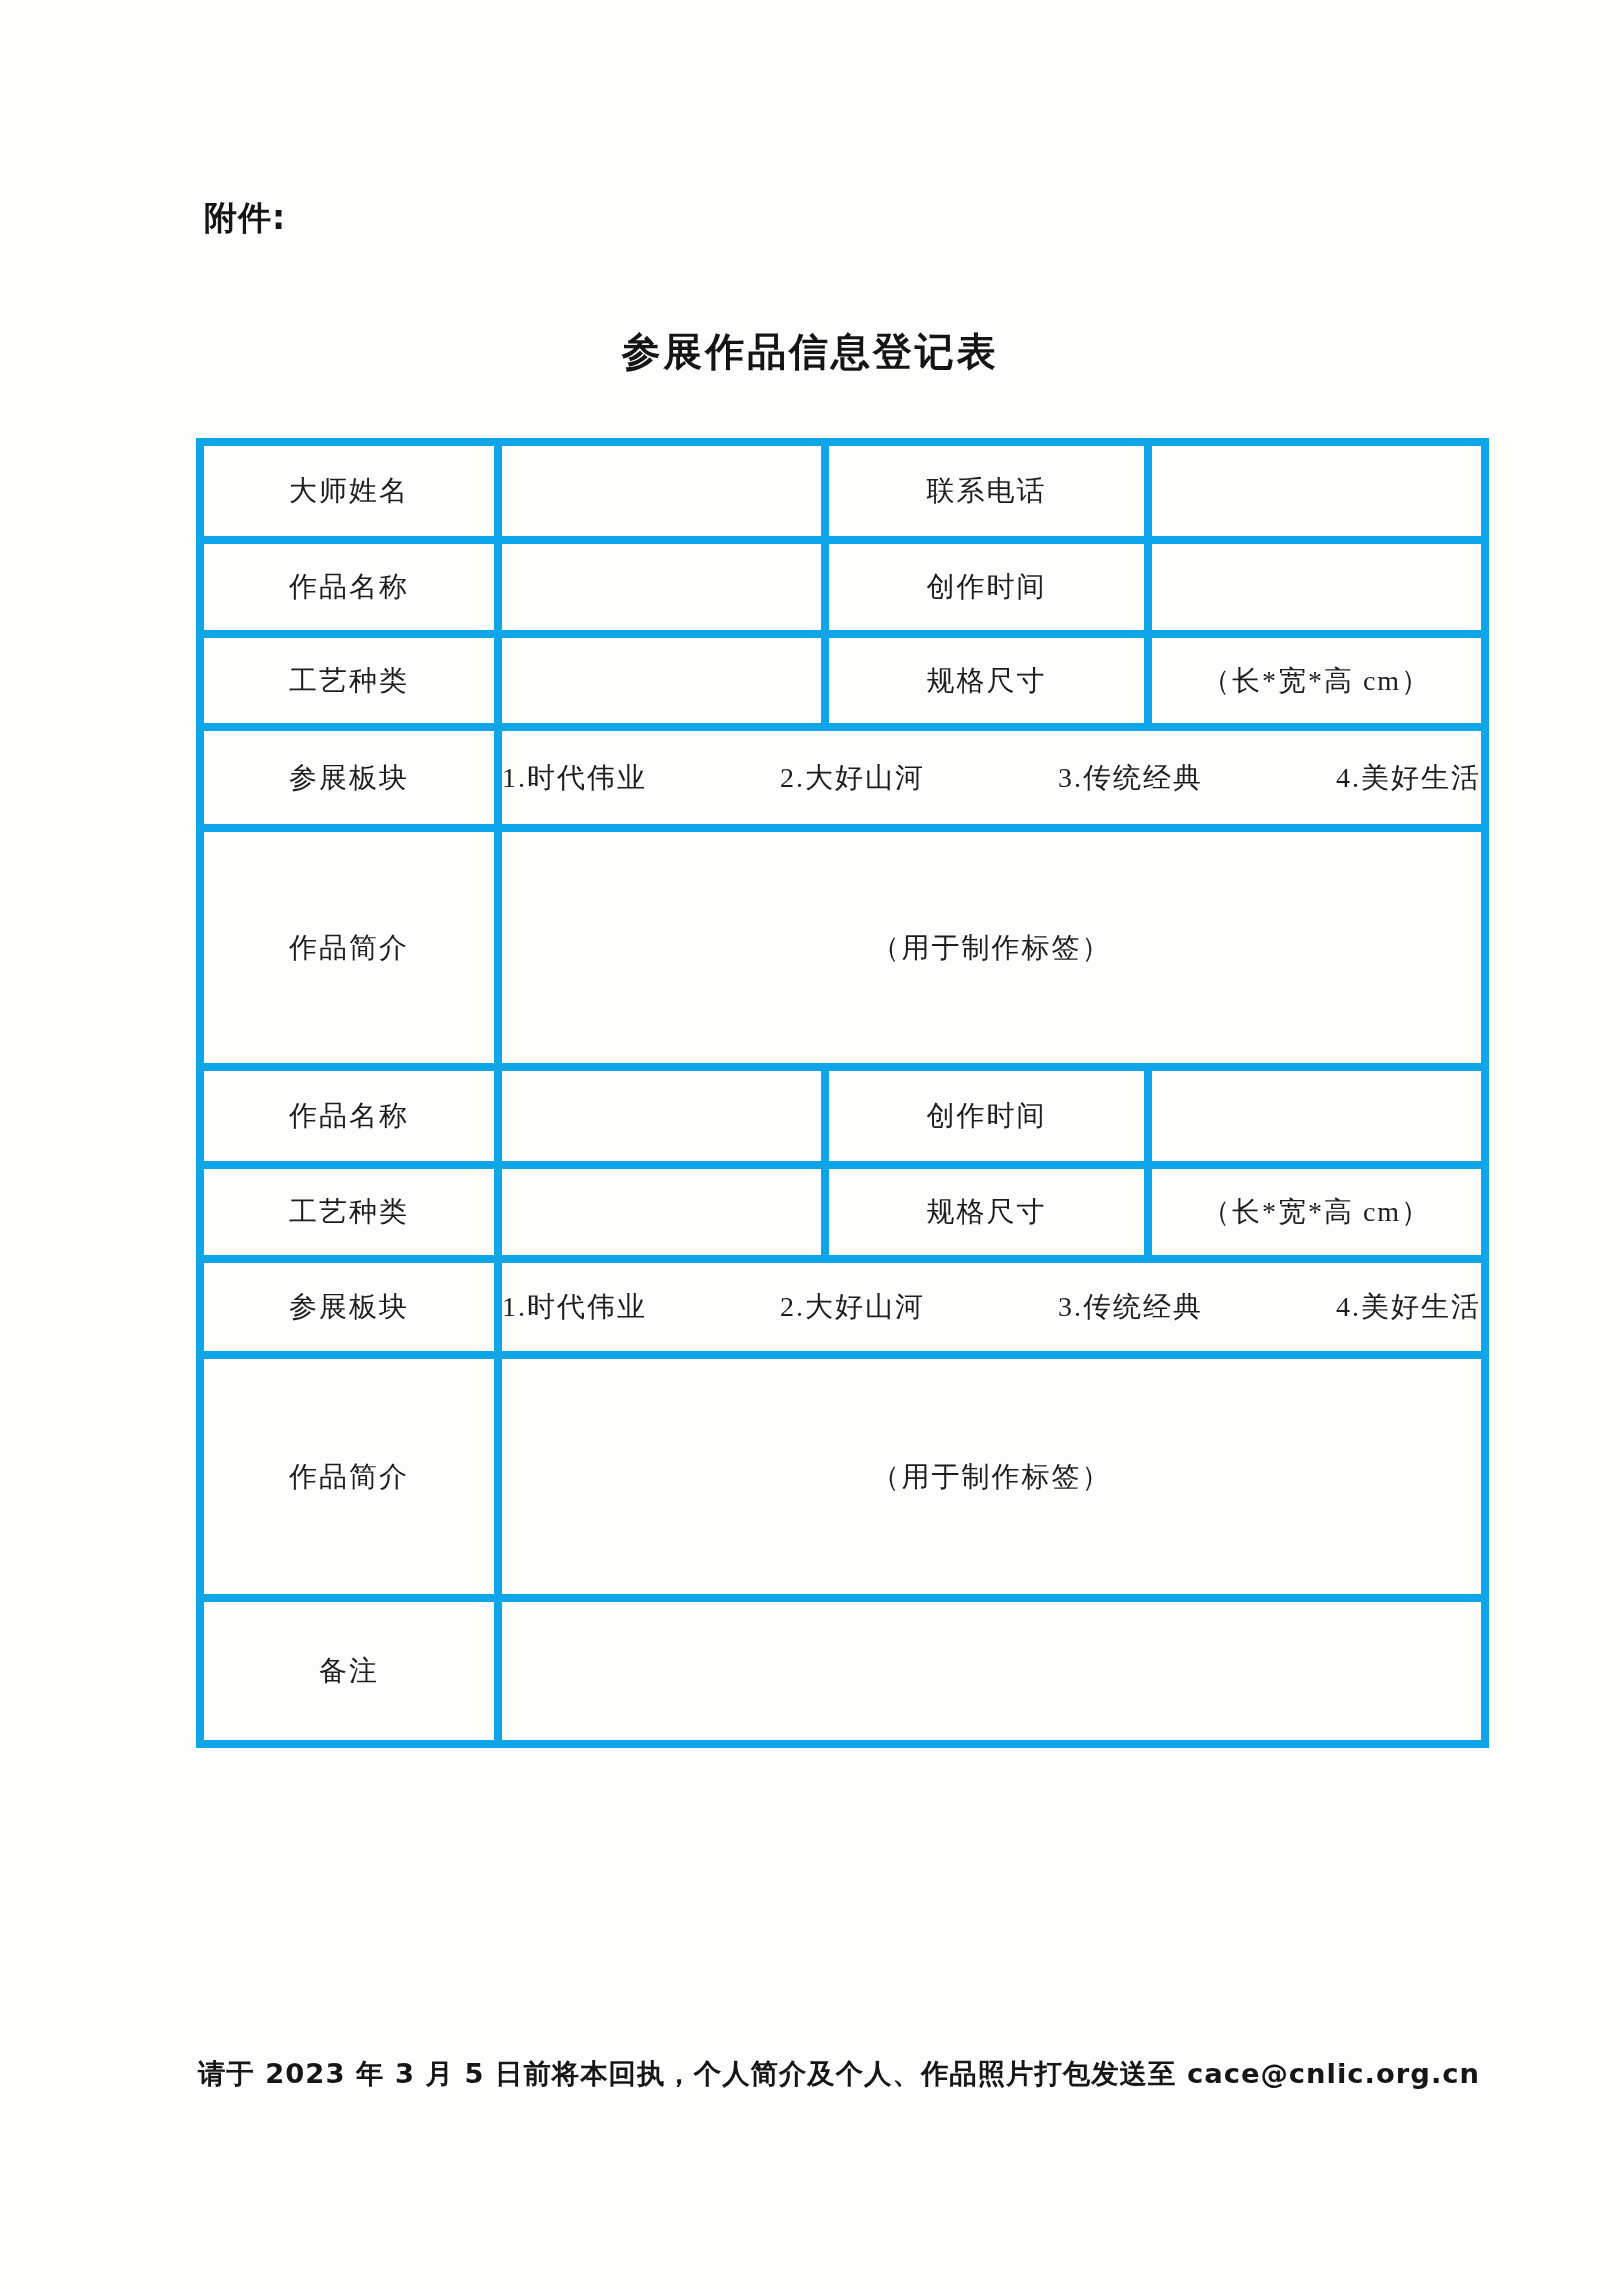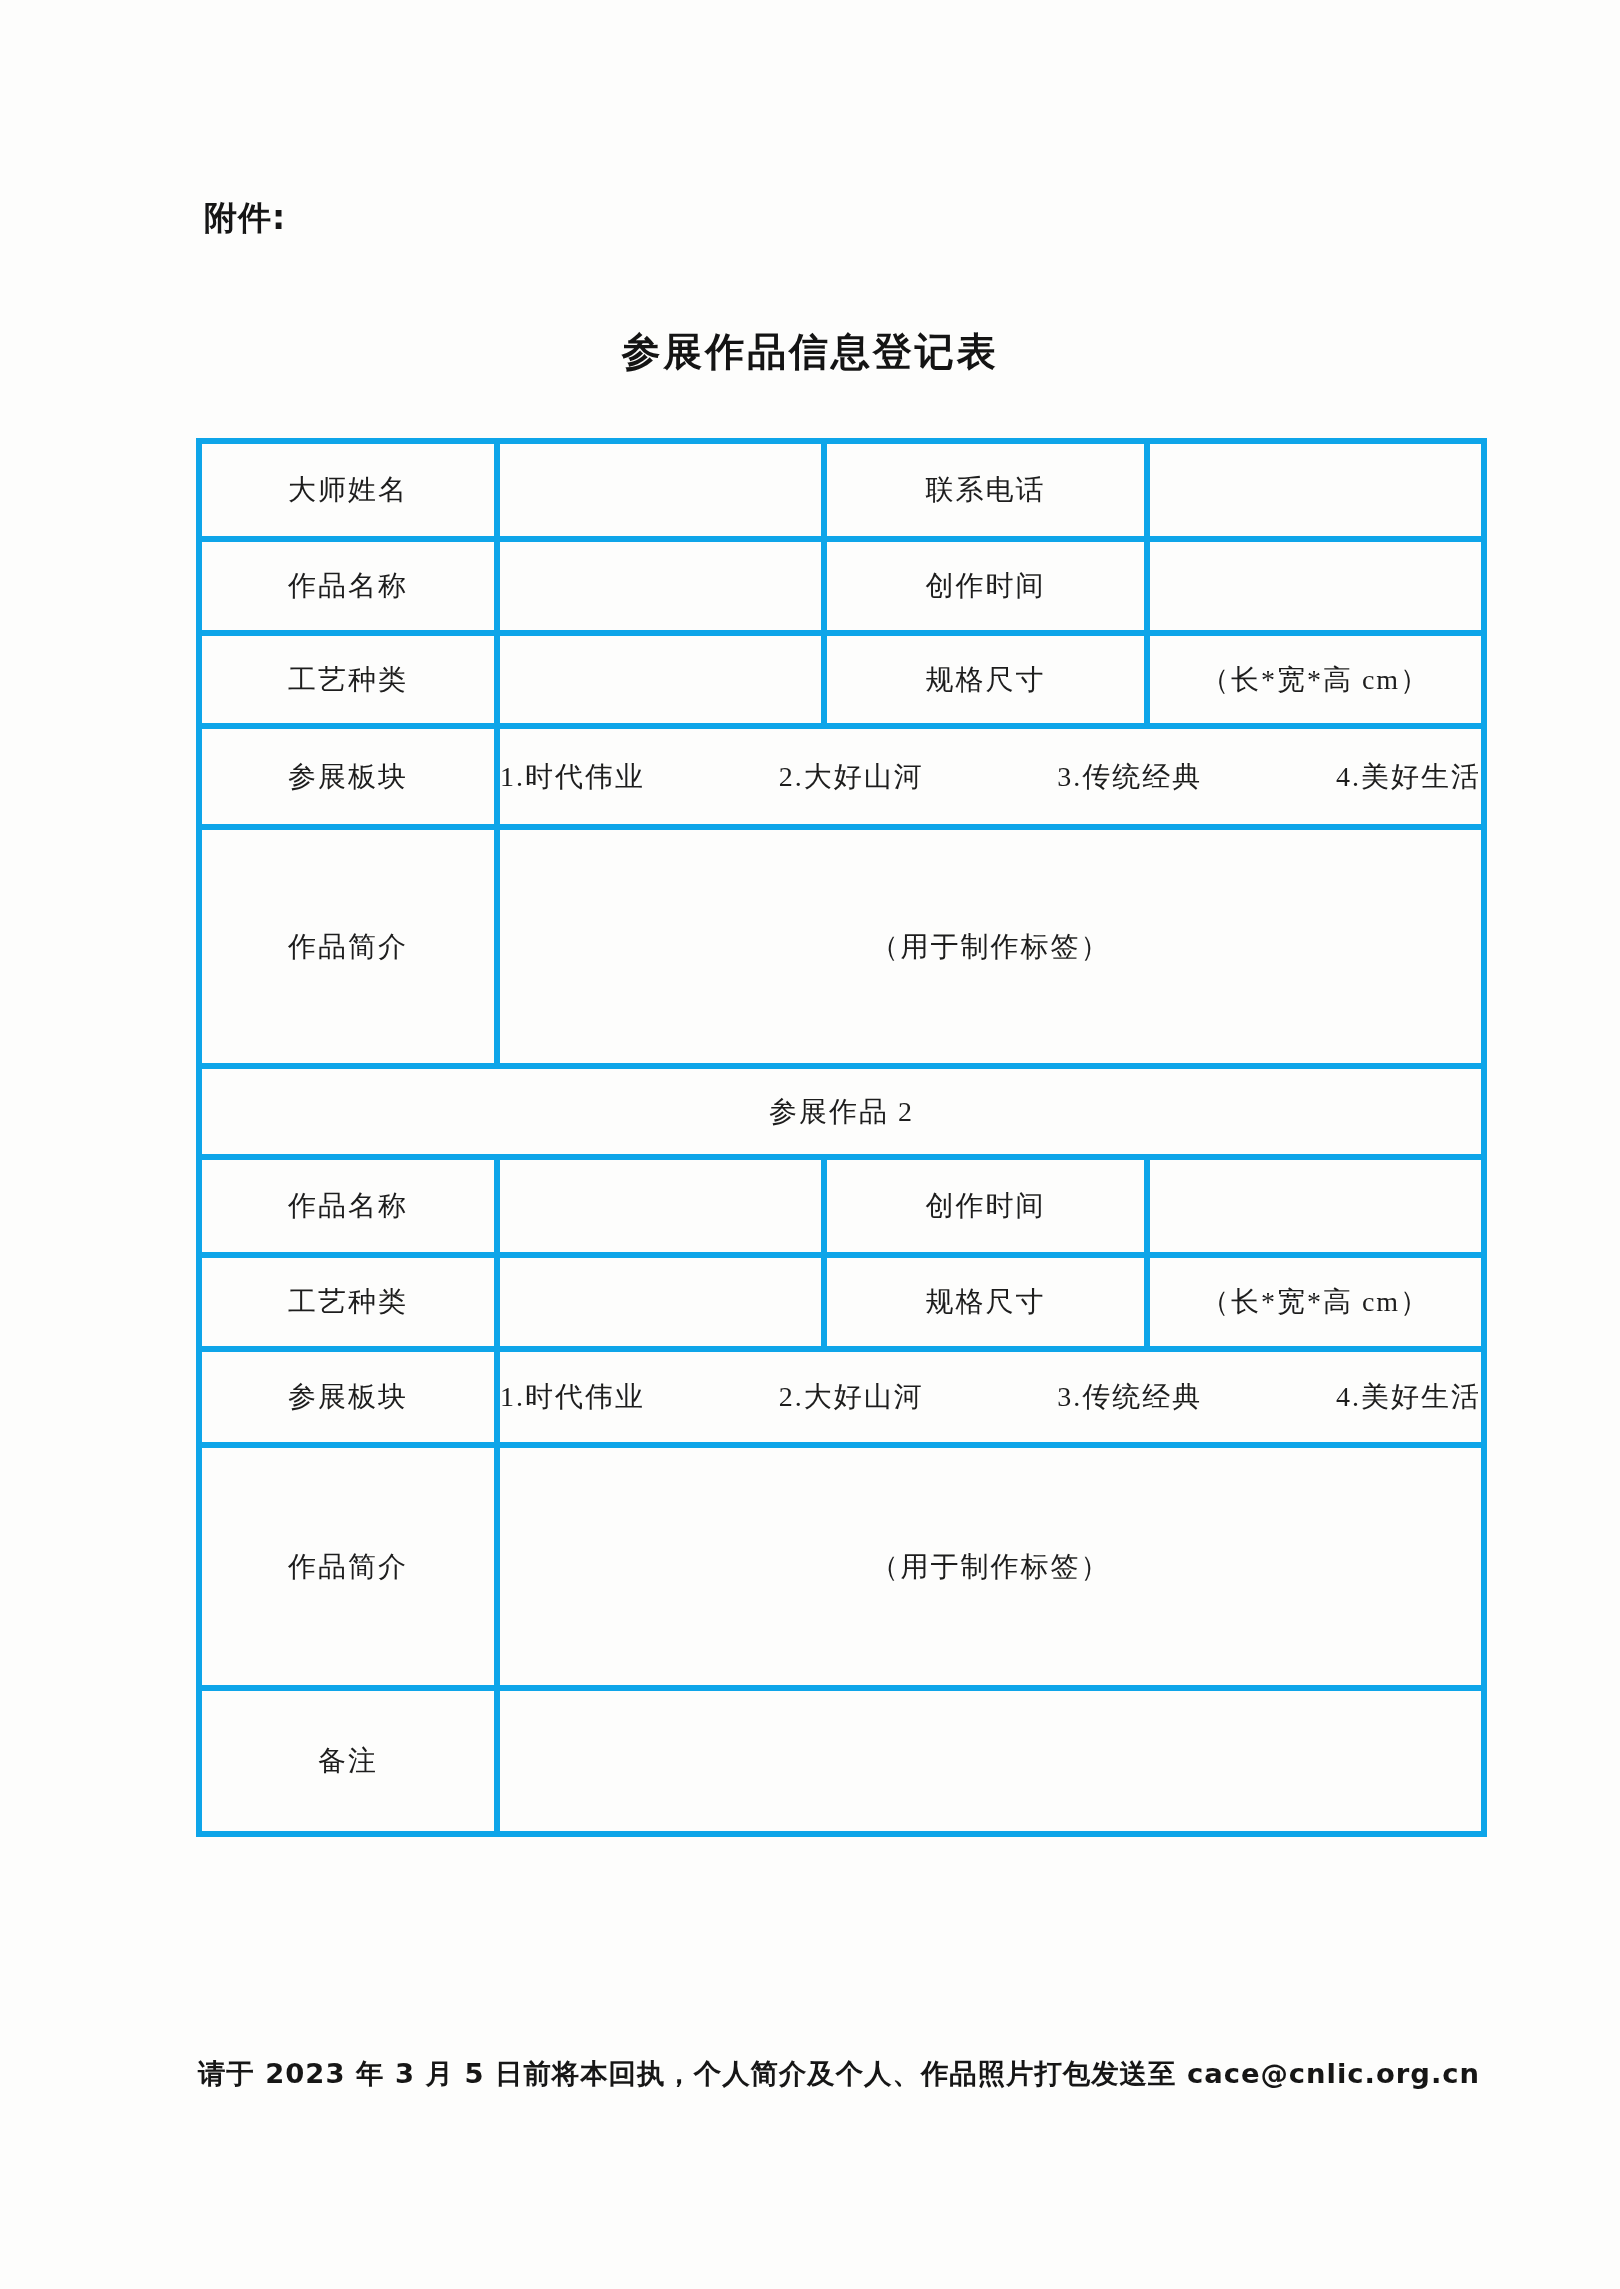--- a/index.html
+++ b/index.html
@@ -41,21 +41,21 @@
     position: absolute;
     left: 196px;
     top: 438px;
     width: 1286px;
     border-collapse: collapse;
     table-layout: fixed;
     font-size: 28px;
     color: #1d1d1d;
   }
   table.form td {
-    border: 6px solid #0ea5e9;
+    border: 8px solid #0ea5e9;
     text-align: center;
     vertical-align: middle;
     padding: 0;
     letter-spacing: 2px;
   }
   col.c1 { width: 298px; }
   col.c2 { width: 327px; }
   col.c3 { width: 323px; }
   col.c4 { width: 337px; }
   tr.rh-contact1 { height: 98px; }
@@ -144,23 +144,20 @@
         <span>4.美好生活</span>
       </div>
     </td>
   </tr>
 
   <tr class="rh-intro1">
     <td>作品简介</td>
     <td colspan="3">（用于制作标签）</td>
   </tr>
 
-  <tr class="rh-sec2">
-    <td colspan="4">参展作品 2</td>
-  </tr>
 
   <tr class="rh-name2">
     <td>作品名称</td>
     <td></td>
     <td>创作时间</td>
     <td></td>
   </tr>
 
   <tr class="rh-craft2">
     <td>工艺种类</td>

